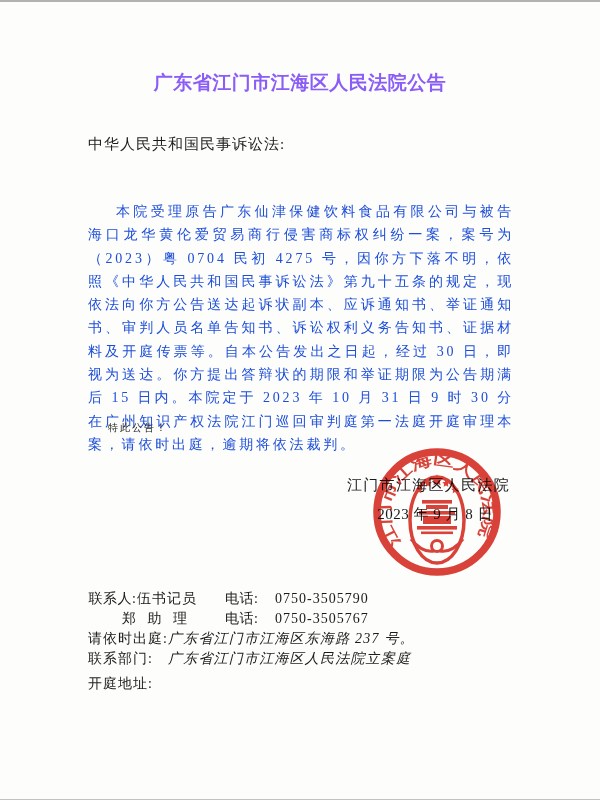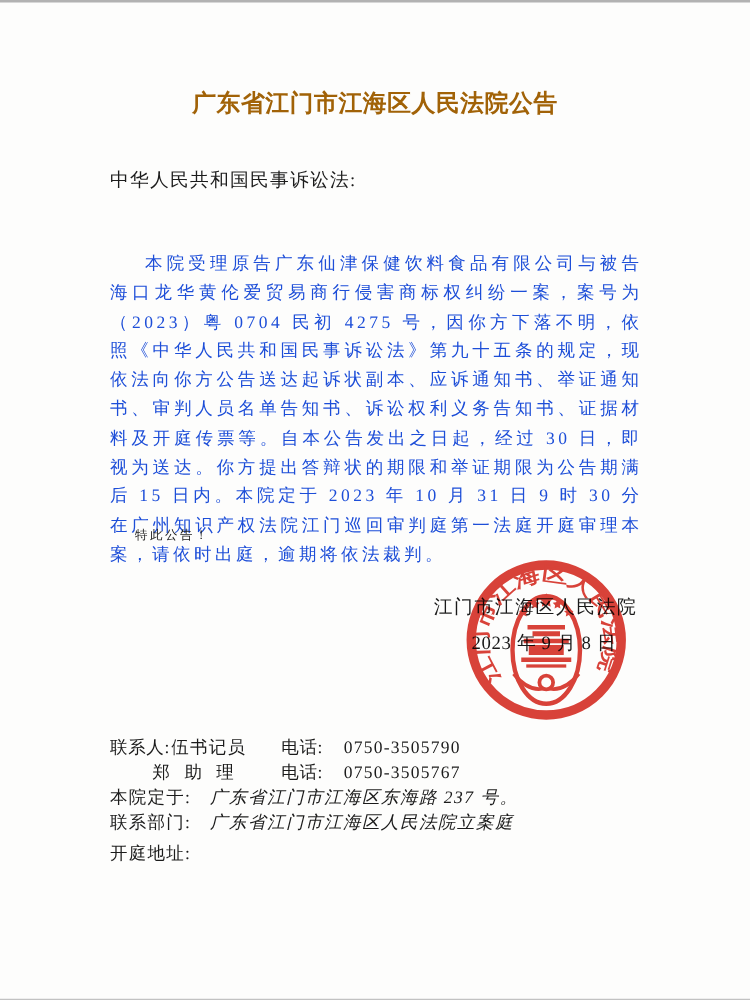--- a/index.html
+++ b/index.html
@@ -15,21 +15,21 @@
     position:absolute;left:0;top:0;width:600px;height:2px;
     background:#8a8a8a;opacity:.65;
   }
   .scan-edge-bottom{
     position:absolute;left:0;bottom:0;width:600px;height:1px;
     background:#c2c2c2;
   }
   .doc-title{
     position:absolute;left:0;top:70px;width:600px;
     text-align:center;
-    font-size:19px;font-weight:bold;color:#a16207;
+    font-size:19px;font-weight:bold;color:#8b5cf6;
     letter-spacing:.5px;
   }
   .addressee{
     position:absolute;left:88px;top:135px;
     font-size:15px;letter-spacing:1px;
   }
   .body-text{
     position:absolute;left:88px;top:156px;width:426px;
     font-size:14px;line-height:23.3px;
     letter-spacing:2.8px;
@@ -54,21 +54,21 @@
   .seal{
     position:absolute;left:372px;top:447px;width:130px;height:130px;
     mix-blend-mode:multiply;
     filter:blur(.3px);
   }
   .contact-block{
     position:absolute;left:88px;top:589px;width:470px;
     font-size:14px;color:#1b1b1b;
   }
   .contact-row{display:flex;align-items:baseline;height:20px;line-height:20px;}
-  .contact-row .c-label{display:inline-block;width:49px;letter-spacing:.5px;}
+  .contact-row .c-label{display:inline-block;width:49px;letter-spacing:.5px;text-align:center;}
   .contact-row .c-label-wide{display:inline-block;width:80px;letter-spacing:1px;}
   .contact-row .c-spacer{display:inline-block;width:34px;}
   .contact-row .c-name{display:inline-block;width:88px;letter-spacing:1px;}
   .contact-row .c-name2{display:inline-block;width:103px;letter-spacing:4px;}
   .contact-row .c-phone-label{display:inline-block;width:50px;letter-spacing:.5px;}
   .contact-row .c-phone{letter-spacing:1px;}
   .contact-row .c-value{letter-spacing:1.2px;font-style:italic;}
   .contact-row.hearing{margin-top:5px;align-items:center;}
 </style>
 </head>
@@ -125,21 +125,21 @@
     <span class="c-phone-label">电话:</span>
     <span class="c-phone">0750-3505790</span>
   </div>
   <div class="contact-row">
     <span class="c-spacer"></span>
     <span class="c-name2">郑 助 理</span>
     <span class="c-phone-label">电话:</span>
     <span class="c-phone">0750-3505767</span>
   </div>
   <div class="contact-row">
-    <span class="c-label-wide">本院定于:</span>
+    <span class="c-label-wide">请依时出庭:</span>
     <span class="c-value">广东省江门市江海区东海路 237 号。</span>
   </div>
   <div class="contact-row">
     <span class="c-label-wide">联系部门:</span>
     <span class="c-value">广东省江门市江海区人民法院立案庭</span>
   </div>
   <div class="contact-row hearing">
     <span class="c-label-wide">开庭地址:</span>
   </div>
 </div>

